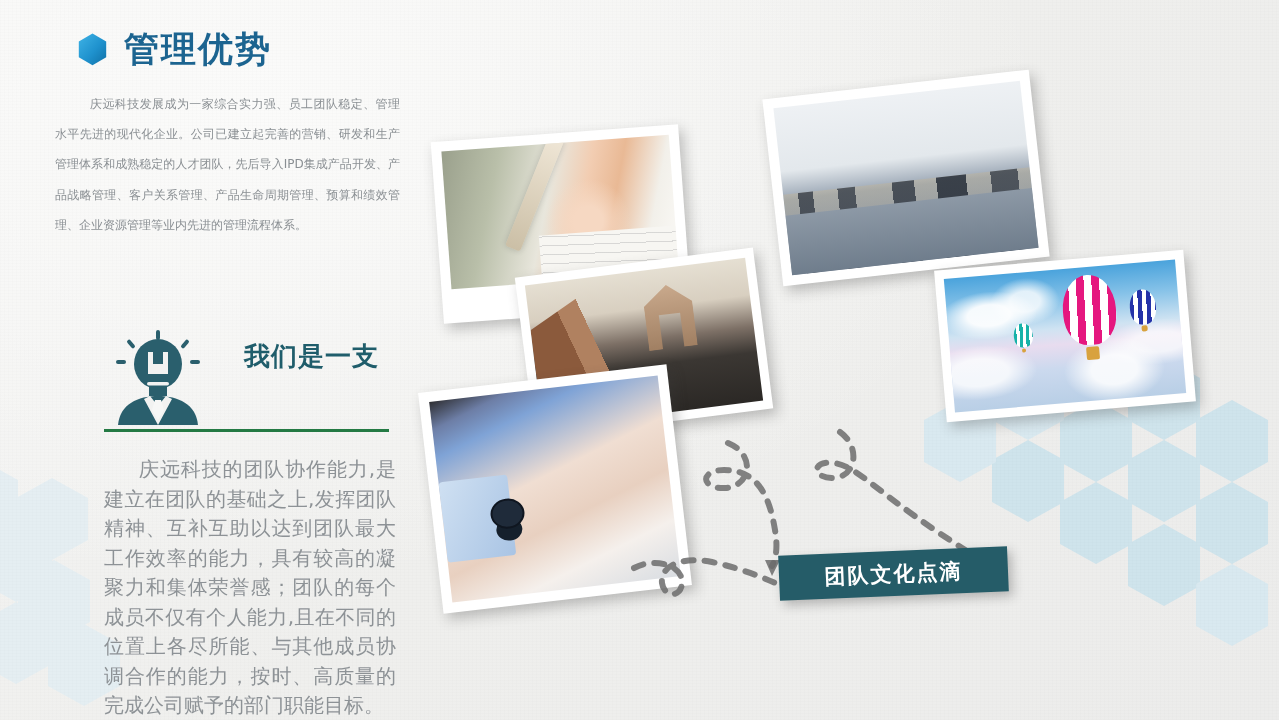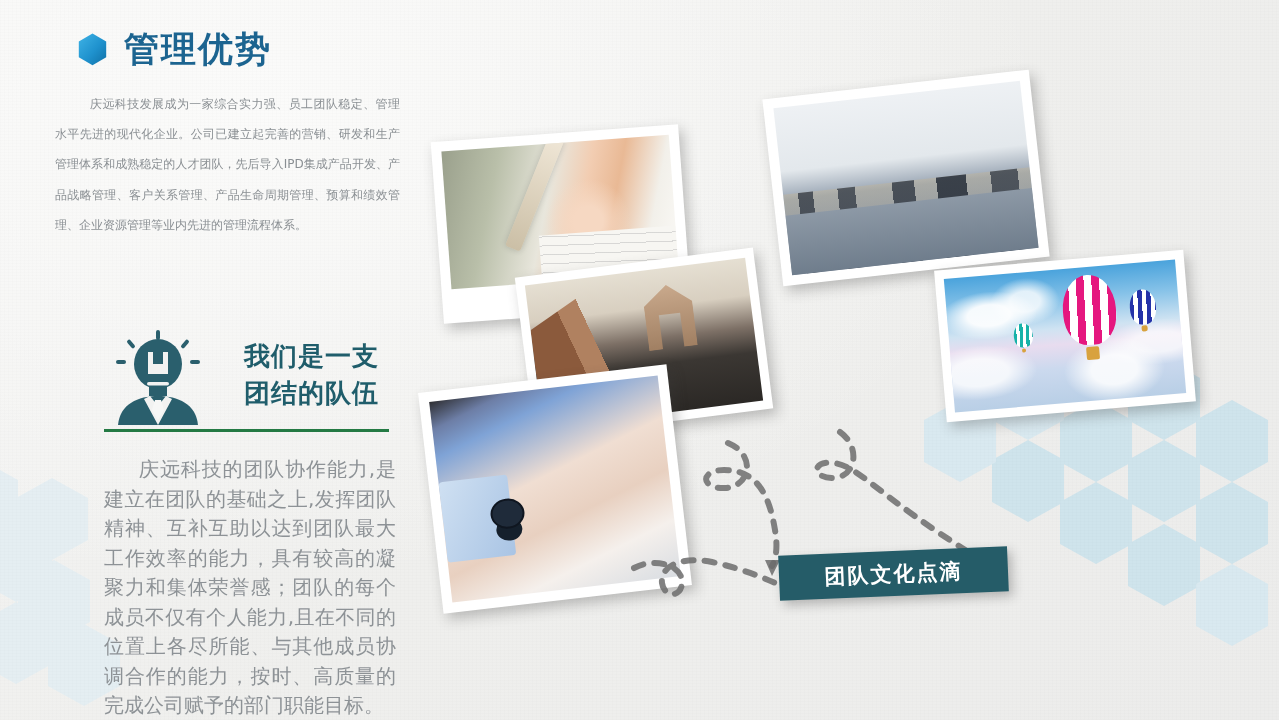--- a/index.html
+++ b/index.html
@@ -398,21 +398,20 @@
         <rect x="37" y="56" width="18" height="10"></rect>
 
         <path d="M46 66 C26 66 8 74 6 95 L86 95 C84 74 66 66 46 66 Z"></path>
 
         <path d="M38 66 L46 76 L54 66 L60 69 L46 95 L32 69 Z" fill="#f2f2f1"></path>
         <path d="M43 70 L49 70 L52 80 L46 90 L40 80 Z" fill="#f7f7f6"></path>
       </g>
     </svg>
     <div class="team-title">
       <span>我们是一支</span><br>
-      <span>团结的队伍</span>
     </div>
     <div class="team-rule"></div>
   </div>
 
   <div class="para" id="para-two">庆远科技的团队协作能力,是建立在团队的基础之上,发挥团队精神、互补互助以达到团队最大工作效率的能力，具有较高的凝聚力和集体荣誉感；团队的每个成员不仅有个人能力,且在不同的位置上各尽所能、与其他成员协调合作的能力，按时、高质量的完成公司赋予的部门职能目标。</div>
 
   <div class="photo" id="photo-writing">
     <div class="inner"></div>
   </div>
 

